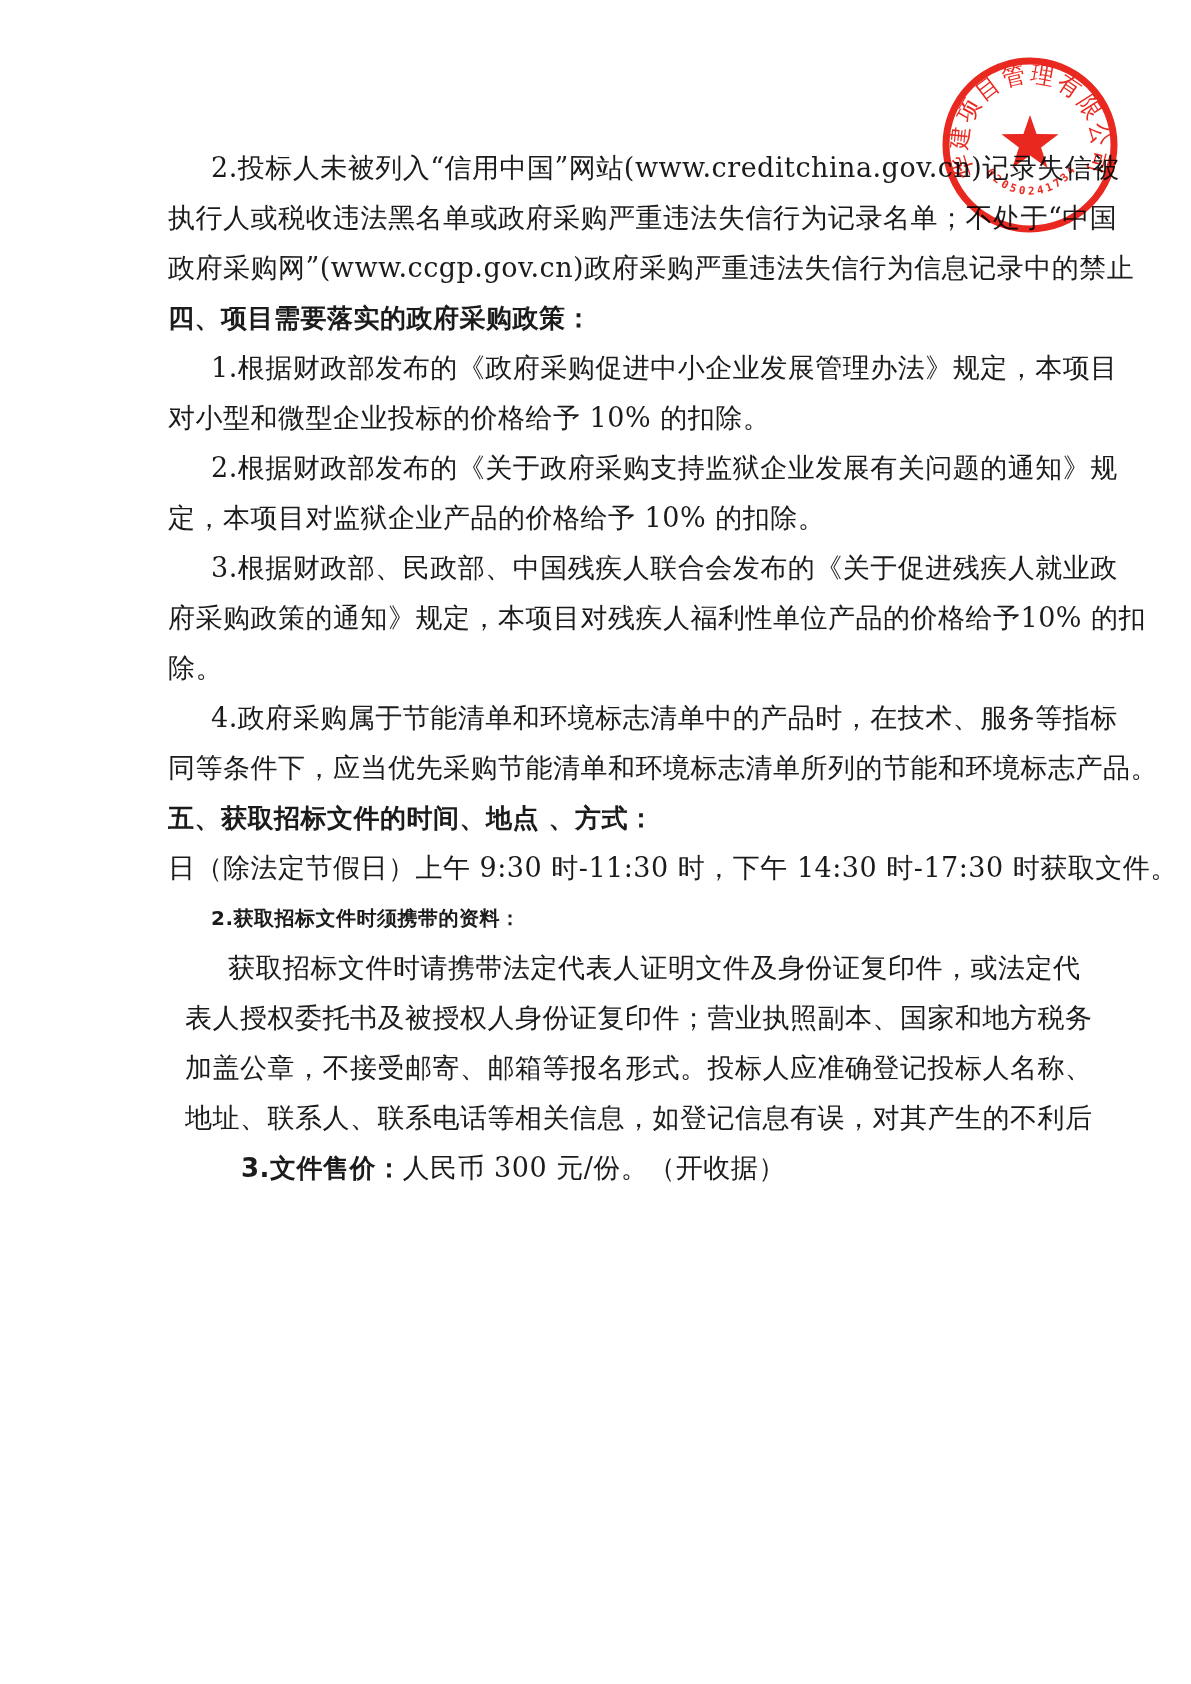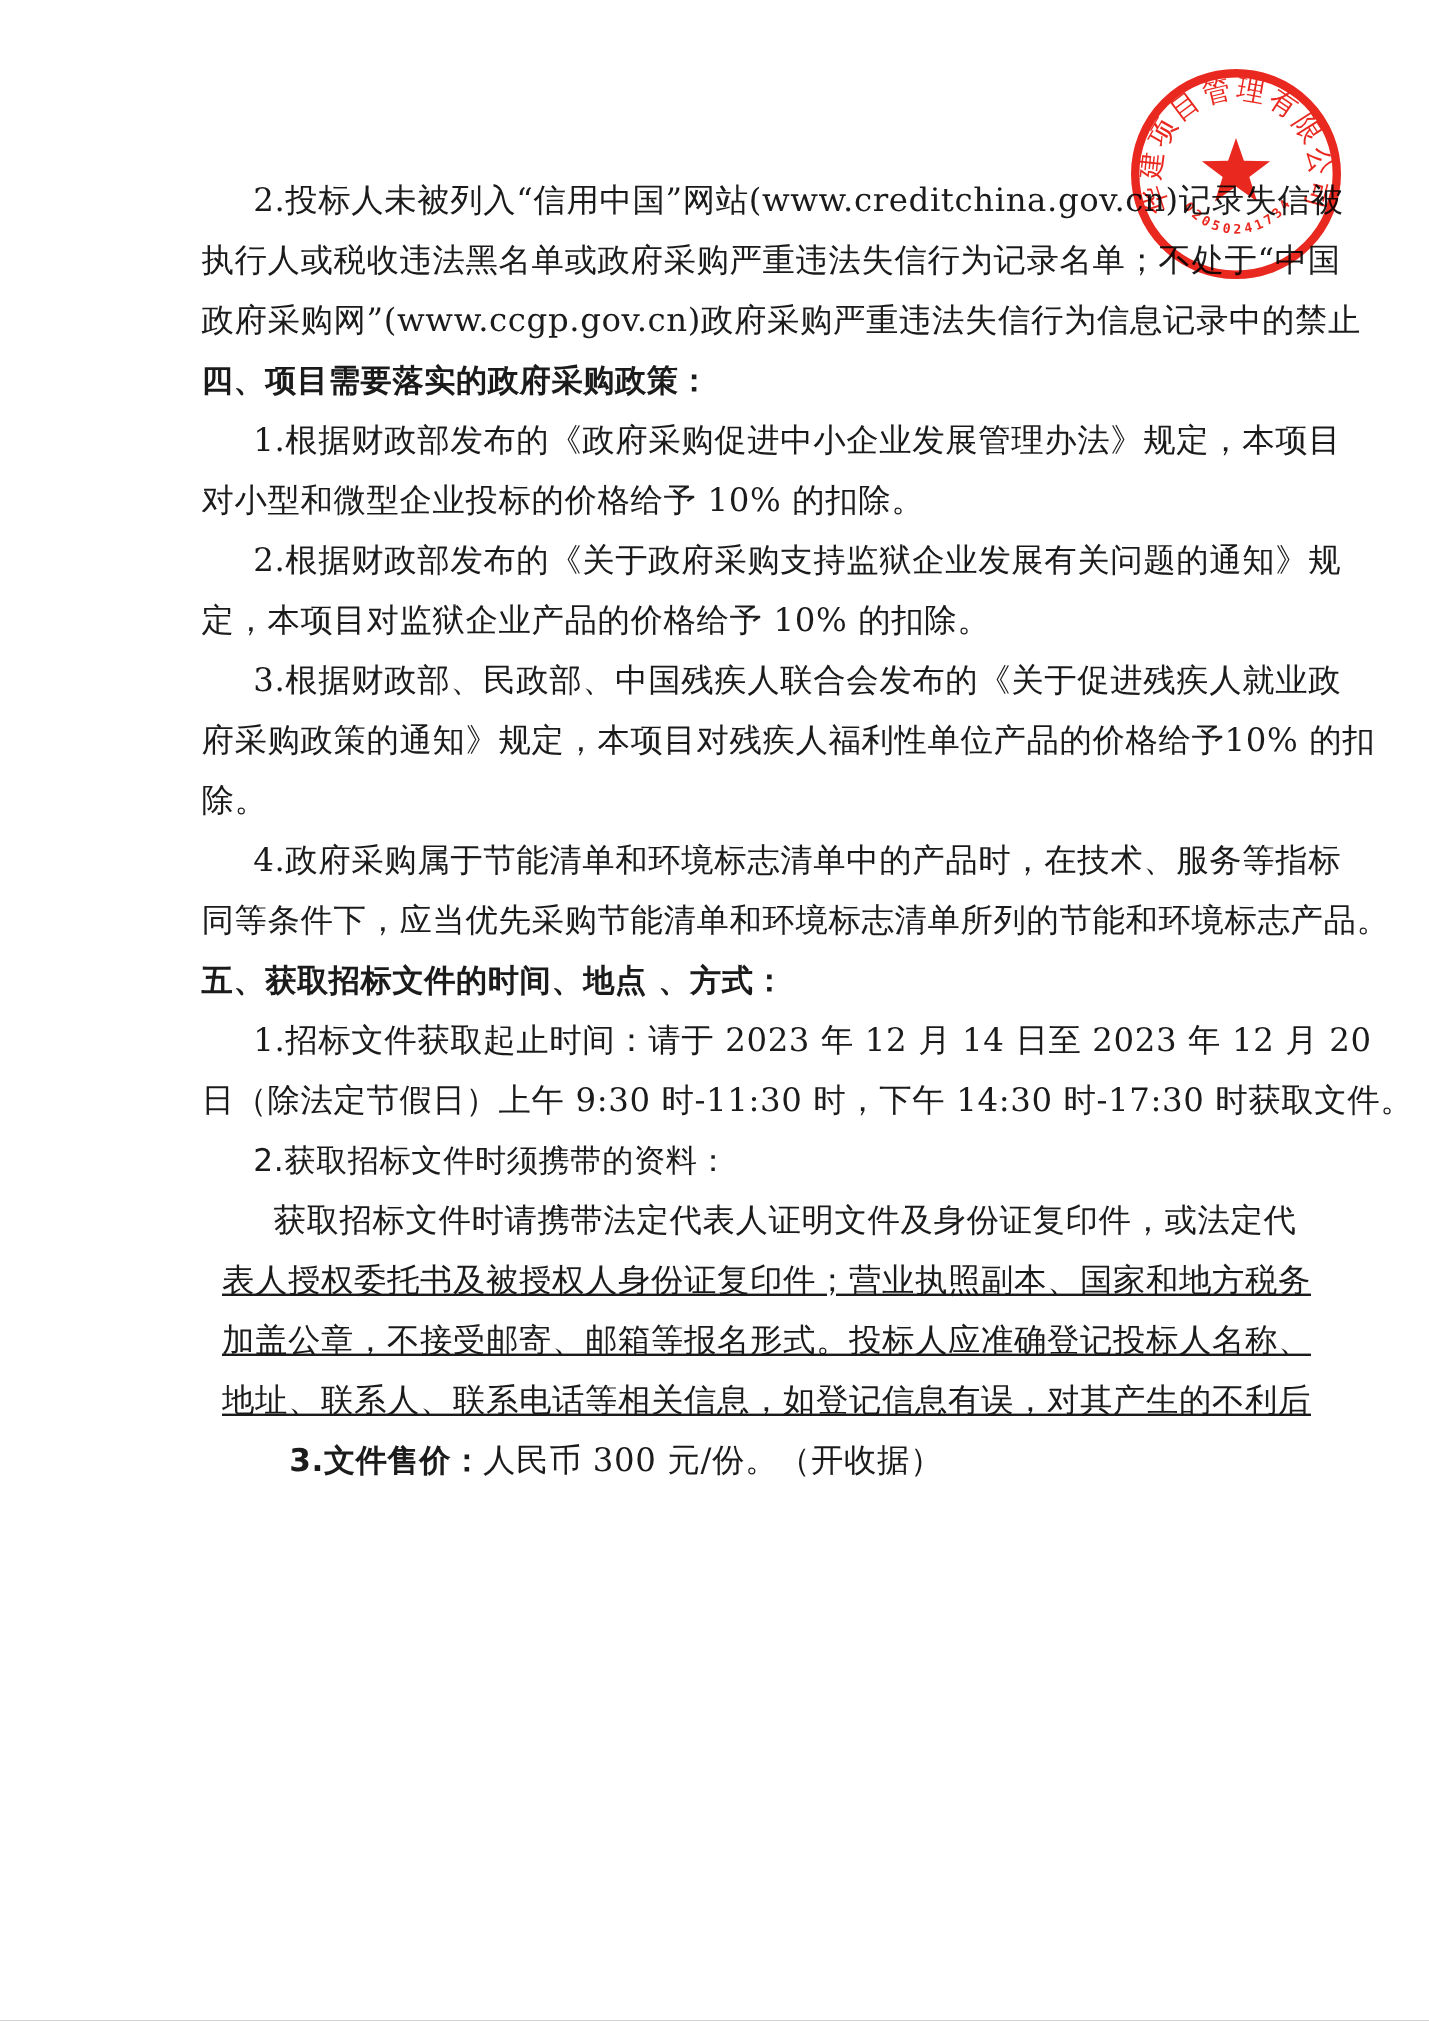--- a/index.html
+++ b/index.html
@@ -17,23 +17,23 @@
     width:905px;
     font-size:27px;
     line-height:50px;
     color:#1b1b1b;
     letter-spacing:0.5px;
   }
   .line { white-space:nowrap; }
   .line.indent       { padding-left:43px; }
   .line.flush        { padding-left:0; }
   .line.heading      { padding-left:0; font-weight:bold; font-family:"DejaVu Sans","Liberation Sans",sans-serif; font-size:26px; }
-  .line.indent-bold  { padding-left:43px; font-weight:normal; font-family:"DejaVu Sans","Liberation Sans",sans-serif; font-size:26px; }
+  .line.indent-bold  { padding-left:43px; font-weight:bold; font-family:"DejaVu Sans","Liberation Sans",sans-serif; font-size:20px; }
   .line.sub-first    { padding-left:60px;text-align:right; }
-  .line.sub          { padding-left:17px;text-decoration:underline; }
+  .line.sub          { padding-left:17px; }
   .line b            { font-family:"DejaVu Sans","Liberation Sans",sans-serif; font-size:26px;margin-left:30px; }
   .stamp {
     position:absolute;
     left:942px; top:57px;
     width:176px; height:176px;
     mix-blend-mode:multiply;
     opacity:0.93;
   }
 </style>
 </head>
@@ -49,21 +49,20 @@
       <div class="line indent">1.根据财政部发布的《政府采购促进中小企业发展管理办法》规定，本项目</div>
       <div class="line flush">对小型和微型企业投标的价格给予 10% 的扣除。</div>
       <div class="line indent">2.根据财政部发布的《关于政府采购支持监狱企业发展有关问题的通知》规</div>
       <div class="line flush">定，本项目对监狱企业产品的价格给予 10% 的扣除。</div>
       <div class="line indent">3.根据财政部、民政部、中国残疾人联合会发布的《关于促进残疾人就业政</div>
       <div class="line flush">府采购政策的通知》规定，本项目对残疾人福利性单位产品的价格给予10% 的扣</div>
       <div class="line flush">除。</div>
       <div class="line indent">4.政府采购属于节能清单和环境标志清单中的产品时，在技术、服务等指标</div>
       <div class="line flush">同等条件下，应当优先采购节能清单和环境标志清单所列的节能和环境标志产品。</div>
       <div class="line heading">五、获取招标文件的时间、地点 、方式：</div>
-      <div class="line indent">1.招标文件获取起止时间：请于 2023 年 12 月 14 日至 2023 年 12 月 20</div>
       <div class="line flush">日（除法定节假日）上午 9:30 时-11:30 时，下午 14:30 时-17:30 时获取文件。</div>
       <div class="line indent-bold">2.获取招标文件时须携带的资料：</div>
       <div class="line sub-first">获取招标文件时请携带法定代表人证明文件及身份证复印件，或法定代</div>
       <div class="line sub">表人授权委托书及被授权人身份证复印件；营业执照副本、国家和地方税务</div>
       <div class="line sub">加盖公章，不接受邮寄、邮箱等报名形式。投标人应准确登记投标人名称、</div>
       <div class="line sub">地址、联系人、联系电话等相关信息，如登记信息有误，对其产生的不利后</div>
       <div class="line indent"><b>3.文件售价：</b>人民币 300 元/份。（开收据）</div>
     </div>
 
   <div class="stamp">

